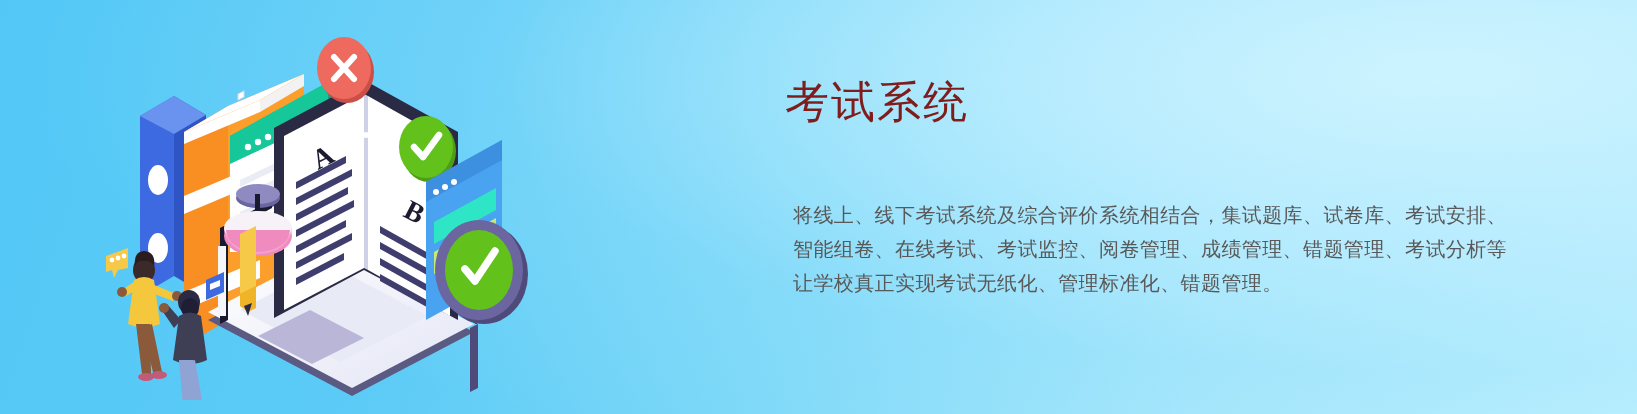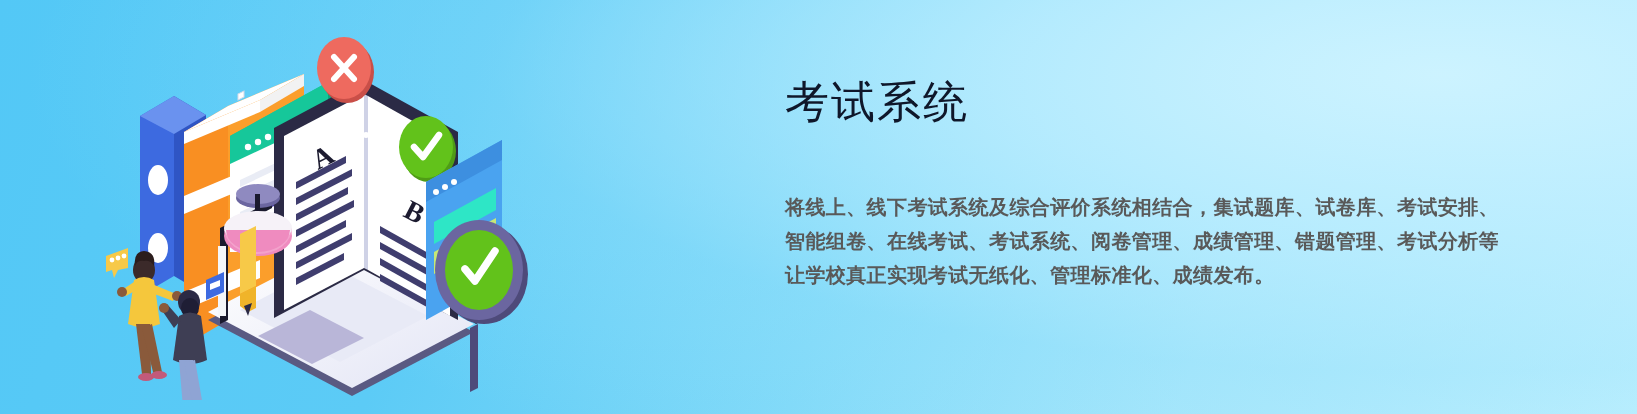--- a/index.html
+++ b/index.html
@@ -38,36 +38,36 @@
   .illus svg { display: block; width: 100%; height: 100%; }
 
   
   .copy {
     position: absolute;
     left: 785px;
     top: 76px;
     width: 700px;
   }
   .title {
-    color: #0f172a;
+    color: #7f1d1d;
     font-size: 44px;
     line-height: 52px;
     letter-spacing: 2px;
     font-weight: 400;
     margin: 0;
     white-space: nowrap;
   }
   .desc {
-    margin: 0;
+    margin: 8px;
     padding-top: 62px;
     color: #595959;
     font-size: 20px;
     line-height: 34px;
     letter-spacing: 0.4px;
-    font-weight: 700;
+    font-weight: 400;
   }
   .desc-line { display: block; white-space: nowrap; }
 </style>
 </head>
 <body>
 
 <div class="banner">
   <div class="banner-bg"></div>
 
   <div class="illus">
@@ -269,17 +269,17 @@
         <polygon points="128,260 146,252 146,272 128,280" fill="#3d6ae0"></polygon>
         <polygon points="132,264 142,260 142,266 132,270" fill="#ffffff"></polygon>
       </g>
     </svg>
   </div>
 
   <div class="copy">
     <h1 class="title">考试系统</h1>
     <p class="desc">
       <span class="desc-line">将线上、线下考试系统及综合评价系统相结合，集试题库、试卷库、考试安排、</span>
-      <span class="desc-line">智能组卷、在线考试、考试系统、阅卷管理、成绩管理、错题管理、考试分析等</span>
-      <span class="desc-line">让学校真正实现考试无纸化、管理标准化、成绩发布。</span>
+      <span class="desc-line">智能组卷、在线考试、考试监控、阅卷管理、成绩管理、错题管理、考试分析等</span>
+      <span class="desc-line">让学校真正实现考试无纸化、管理标准化、错题管理。</span>
     </p>
   </div>
 </div>
 
 </body></html>

